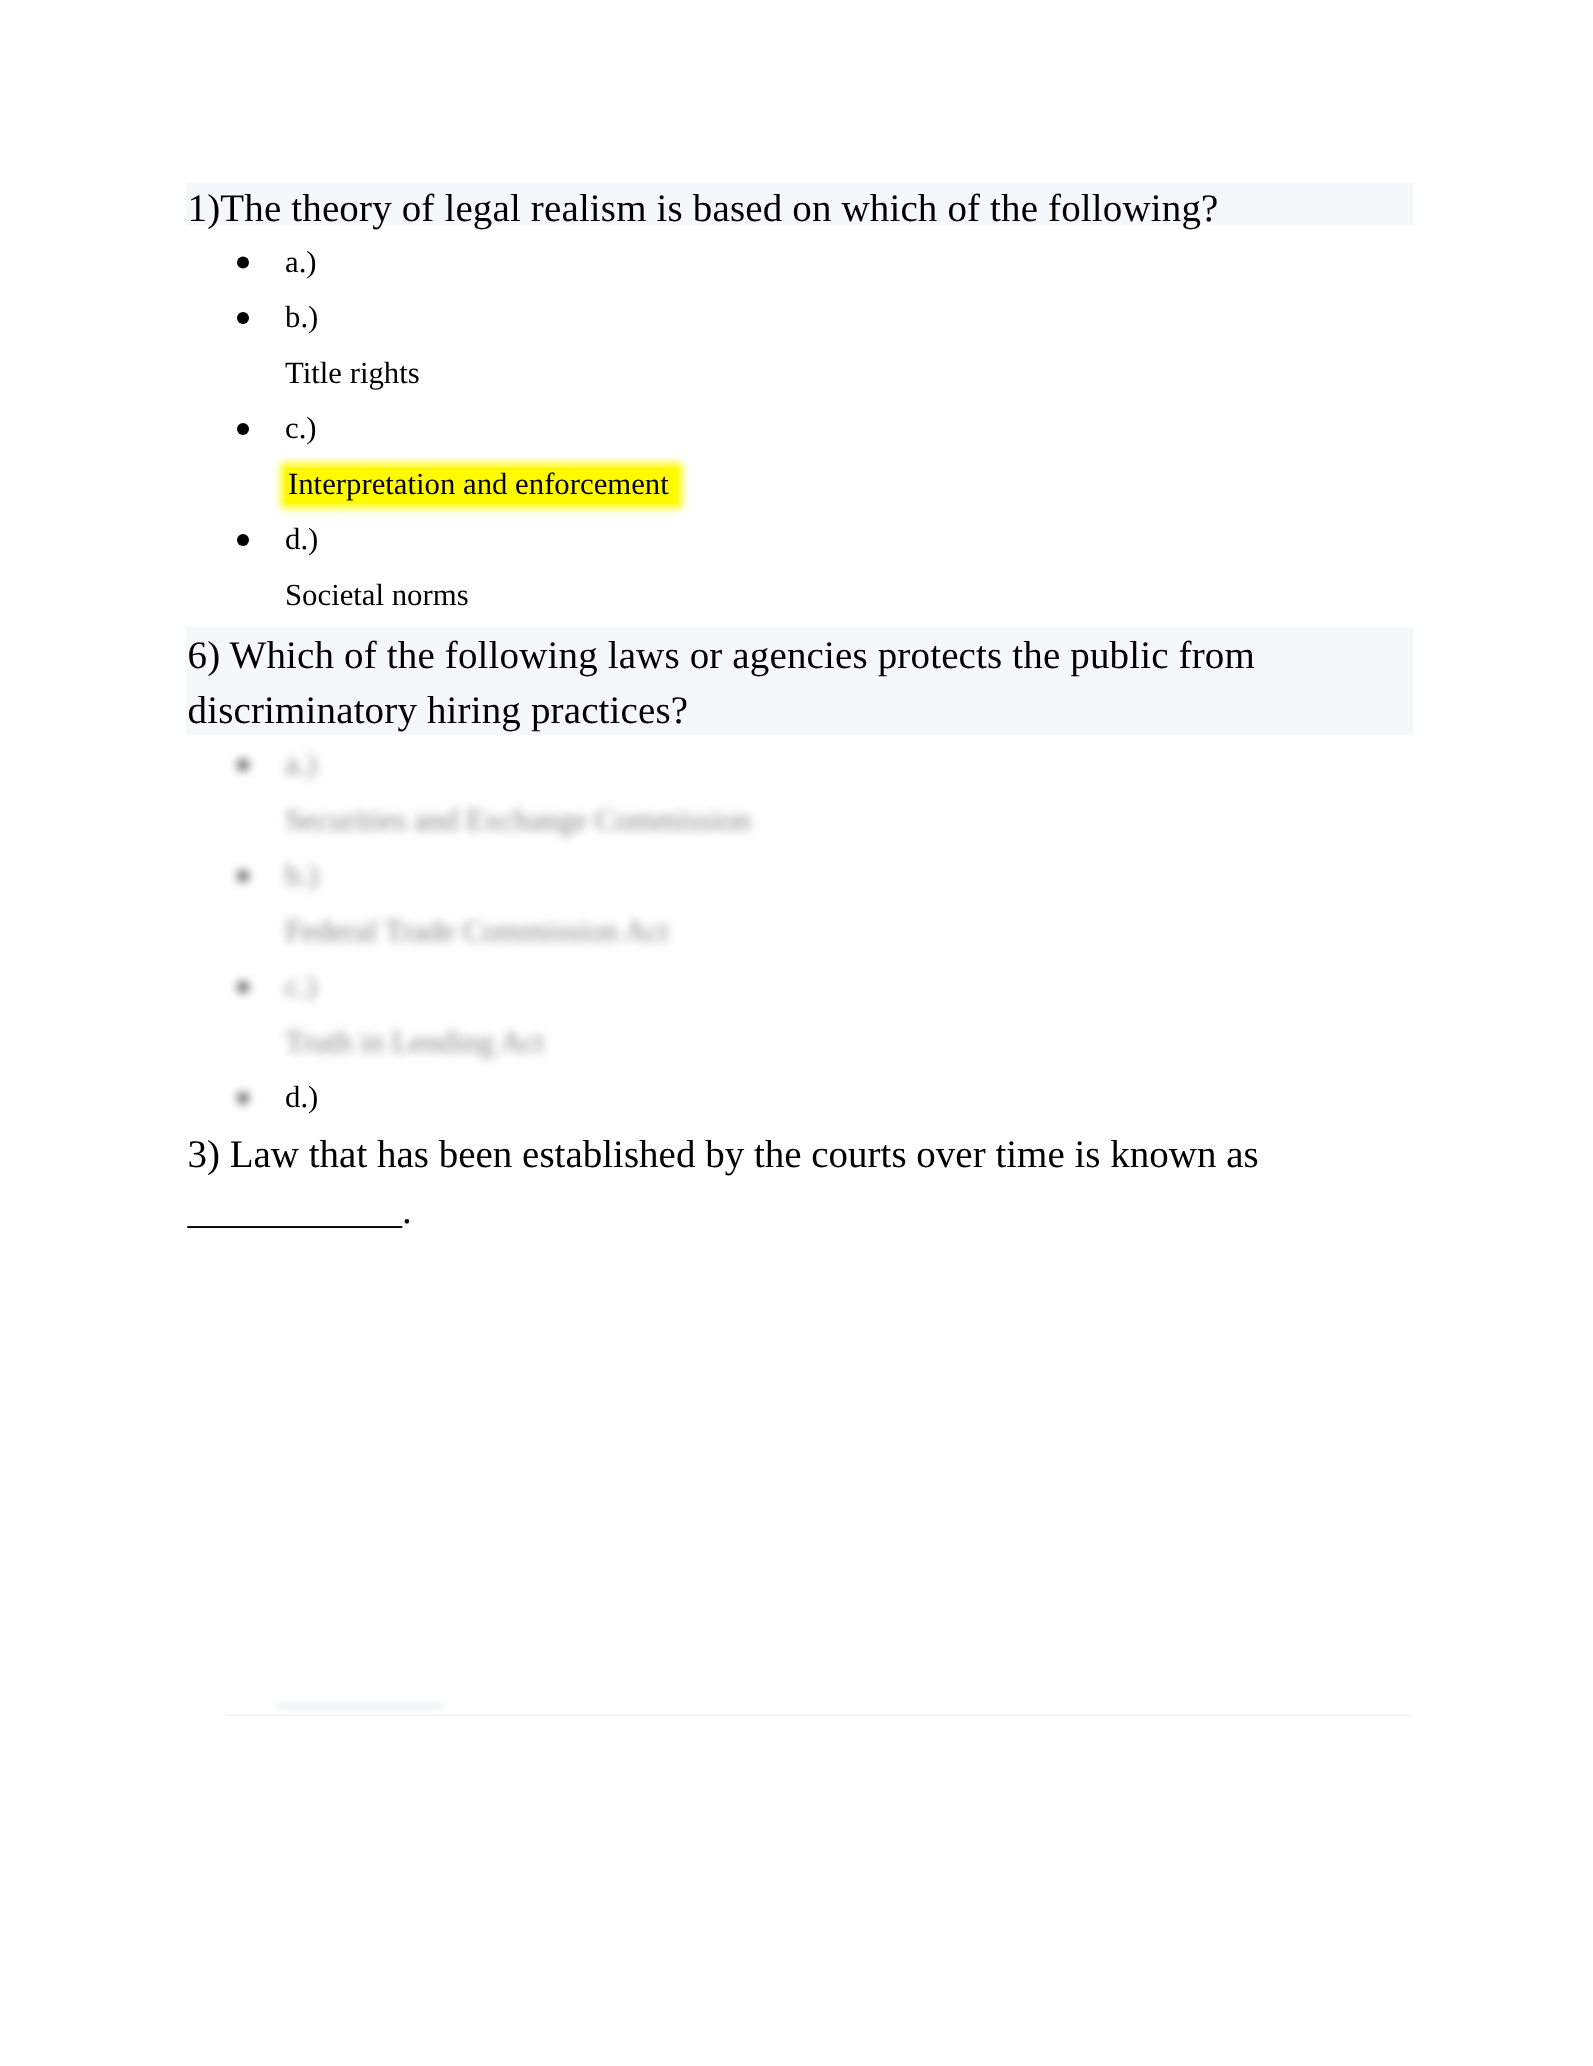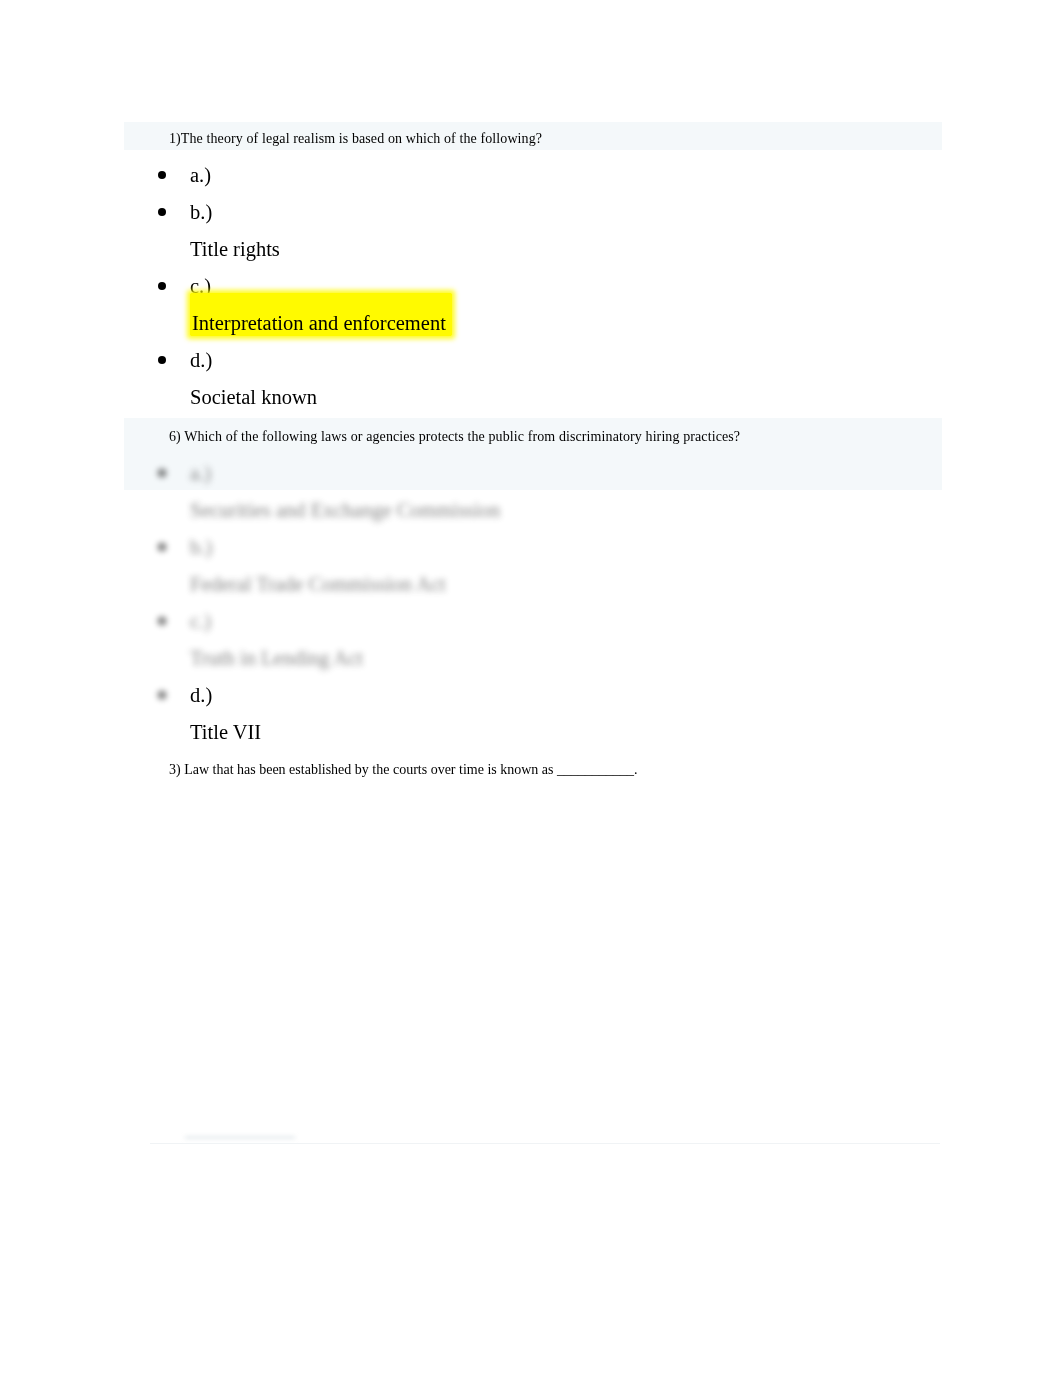--- a/index.html
+++ b/index.html
@@ -22,24 +22,23 @@
     height: 1377px;
     background: #ffffff;
   }
   .content {
     position: absolute;
     left: 125px;
     top: 120px;
     width: 815px;
   }
   .q-line {
-    font-size: 14px;
+    font-size: 26px;
     line-height: 37px;
     letter-spacing: 0.1px;
-    margin-left: 44px;
   }
   .q-block {
     position: relative;
   }
   
   .band {
     position: absolute;
     left: -1px;
     right: -2px;
     background: #f4f8fa;
@@ -67,21 +66,21 @@
     width: 8px;
     height: 8px;
     border-radius: 50%;
     background: #000;
   }
   .opt-letter { display: block; }
   .opt-value { display: block; }
 
   .hl {
     background: #fffa00;
-    padding: 19px 6px 2px 2px;
+    padding: 1px 6px 2px 2px;
     box-shadow: 0 0 5px 3px rgba(255,250,0,0.85);
     border-radius: 1px;
   }
 
   
   .blurred {
     filter: blur(3.2px);
     opacity: 0.62;
     color: #3a3a3a;
   }
@@ -132,21 +131,21 @@
         <span class="opt-value">Title rights</span>
       </li>
       <li>
         <span class="bullet"></span>
         <span class="opt-letter">c.)</span>
         <span class="opt-value"><span class="hl">Interpretation and enforcement</span></span>
       </li>
       <li>
         <span class="bullet"></span>
         <span class="opt-letter">d.)</span>
-        <span class="opt-value">Societal known</span>
+        <span class="opt-value">Societal norms</span>
       </li>
     </ul>
 
     <div class="q-block q2-wrap">
       <div class="band band-2"></div>
       <div class="q-line q-text">6) Which of the following laws or agencies protects the public from discriminatory hiring practices?</div>
     </div>
 
     <ul class="opts">
       <li class="blurred">
@@ -160,21 +159,20 @@
         <span class="opt-value">Federal Trade Commission Act</span>
       </li>
       <li class="blurred">
         <span class="bullet"></span>
         <span class="opt-letter">c.)</span>
         <span class="opt-value">Truth in Lending Act</span>
       </li>
       <li>
         <span class="bullet blurred"></span>
         <span class="opt-letter">d.)</span>
-        <span class="opt-value">Title VII</span>
       </li>
     </ul>
 
     <div class="q-block">
       <div class="q-line q-text blank-fill">3) Law that has been established by the courts over time is known as ___________.</div>
     </div>
 
   </div>
 
   <div class="footer-rule-dark"></div>

